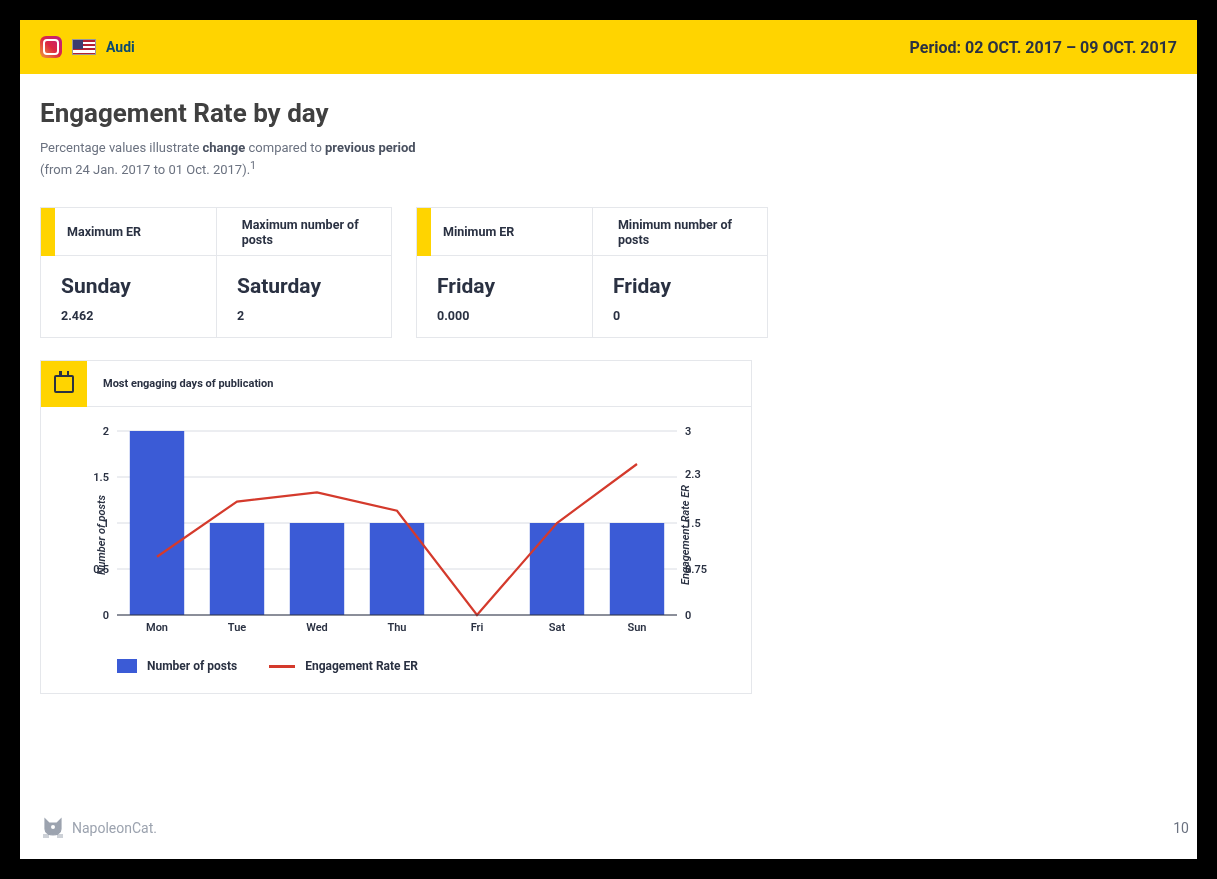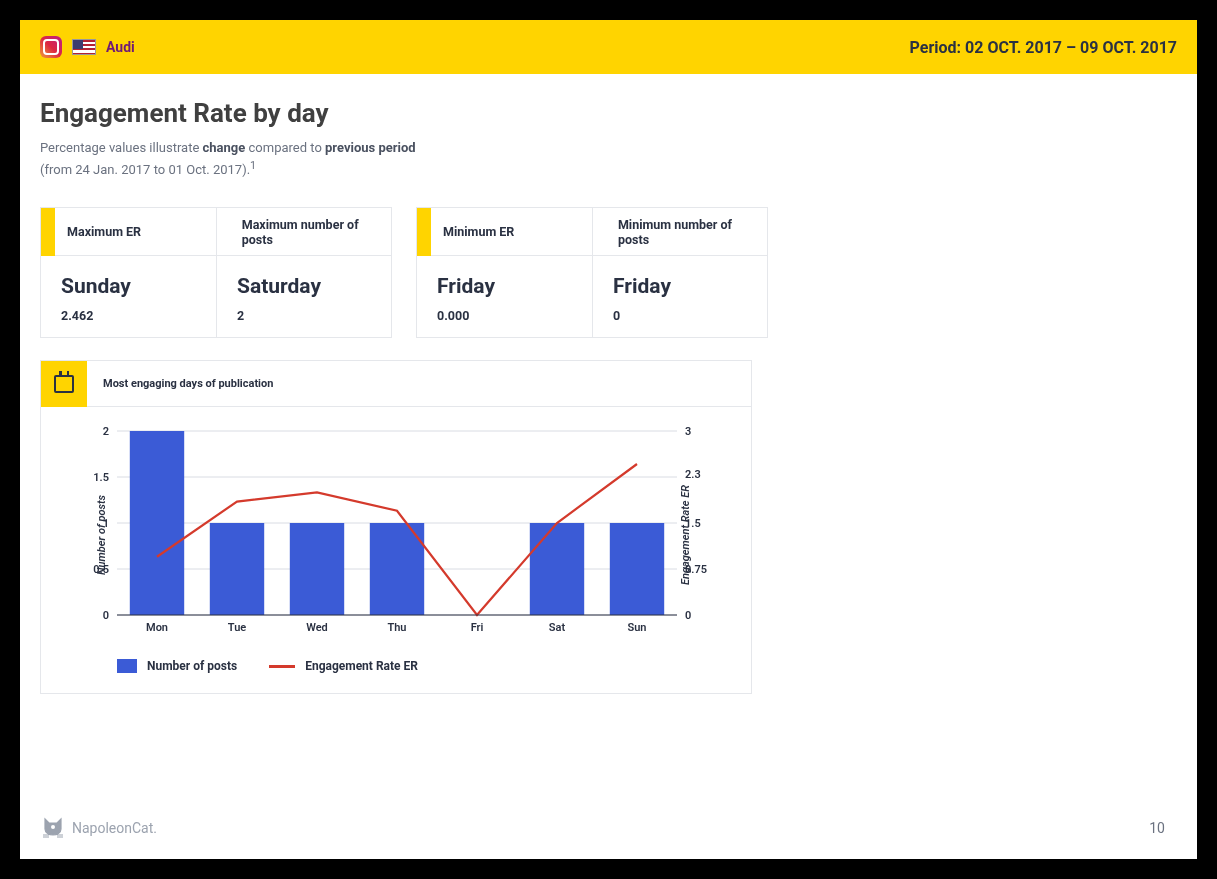--- a/index.html
+++ b/index.html
@@ -4,21 +4,21 @@
 <style>
   * { box-sizing: border-box; margin: 0; padding: 0; }
   body { font-family: -apple-system, BlinkMacSystemFont, 'Segoe UI', Roboto, Arial, sans-serif; background: #000; display: flex; justify-content: center; align-items: flex-start; padding: 20px; }
   .page { width: 1177px; height: 839px; background: #fff; position: relative; }
   .header-bar { background: #FFD400; height: 54px; display: flex; align-items: center; padding: 0 20px; justify-content: space-between; }
   .header-left { display: flex; align-items: center; gap: 10px; }
   .ig-icon { width: 22px; height: 22px; border-radius: 6px; background: linear-gradient(45deg,#f09433 0%,#e6683c 25%,#dc2743 50%,#cc2366 75%,#bc1888 100%); display:flex; align-items:center; justify-content:center; }
   .ig-icon::after { content:''; width:12px; height:12px; border:2px solid #fff; border-radius:4px; }
   .flag-icon { width:24px; height:16px; background: linear-gradient(to bottom, #b22234 0%, #b22234 15%, #fff 15%, #fff 30%, #b22234 30%, #b22234 45%, #fff 45%, #fff 60%, #b22234 60%, #b22234 75%, #fff 75%, #fff 90%, #b22234 90%); border:1px solid #999; position:relative; }
   .flag-icon::before { content:''; position:absolute; top:0; left:0; width:10px; height:9px; background:#3c3b6e; }
-  .brand-name { font-weight:700; color:#701a75; font-size:14px; }
+  .brand-name { font-weight:700; color:#0c4a6e; font-size:14px; }
   .period-text { font-weight:700; color:#2a3142; font-size:16px; }
   .period-text .dates { font-weight:700; }
   .content { padding: 24px 20px 0 20px; }
   h1.title { font-size:26px; font-weight:700; color:#404040; margin-bottom:10px; }
   .subtitle { font-size:13px; color:#6b7280; line-height:1.5; margin-bottom:28px; }
   .subtitle b { color:#4a5160; }
   .kpi-row { display:flex; gap:24px; margin-bottom:22px; }
   .kpi-group { display:flex; border:1px solid #e5e7eb; }
   .kpi-card { width:175px; }
   .kpi-card-head { display:flex; align-items:center; height:48px; border-bottom:1px solid #e5e7eb; }
@@ -36,21 +36,21 @@
   .cal-icon::before { left:3px; } .cal-icon::after { right:3px; }
   .chart-head-text { font-size:11px; font-weight:700; color:#2a3142; }
   .chart-body { padding:16px 28px 20px 28px; position:relative; }
   .chart-svg-wrap { position:relative; }
   .ylabel-left { position:absolute; left:-8px; top:50%; transform: translateY(-50%) rotate(-90deg); transform-origin:center; font-size:11px; font-style:italic; color:#2a3142; font-weight:600; white-space:nowrap; }
   .ylabel-right { position:absolute; right:-12px; top:50%; transform: translateY(-50%) rotate(-90deg); transform-origin:center; font-size:11px; font-style:italic; color:#2a3142; font-weight:600; white-space:nowrap; }
   .legend { display:flex; gap:32px; padding:12px 0 0 48px; }
   .legend-item { display:flex; align-items:center; gap:10px; font-size:12px; font-weight:700; color:#2a3142; }
   .legend-sq { width:20px; height:14px; background:#3b5bd6; }
   .legend-ln { width:26px; height:3px; background:#d43a2c; }
-  .footer { position:absolute; bottom:20px; left:20px; right:32px; display:flex; justify-content:space-between; align-items:center; color:#9ca3af; }
+  .footer { position:absolute; bottom:20px; left:20px; right:8px; display:flex; justify-content:space-between; align-items:center; color:#9ca3af; }
   .footer-logo { display:flex; align-items:center; gap:6px; font-size:14px; }
   .cat-icon svg { display:block; }
   .page-num { font-size:14px; color:#6b7280; }
   text.tick { font-size:11px; fill:#2a3142; font-weight:600; }
   text.xtick { font-size:11px; fill:#2a3142; font-weight:600; }
 </style>
 </head>
 <body>
 
 <div class="page">

